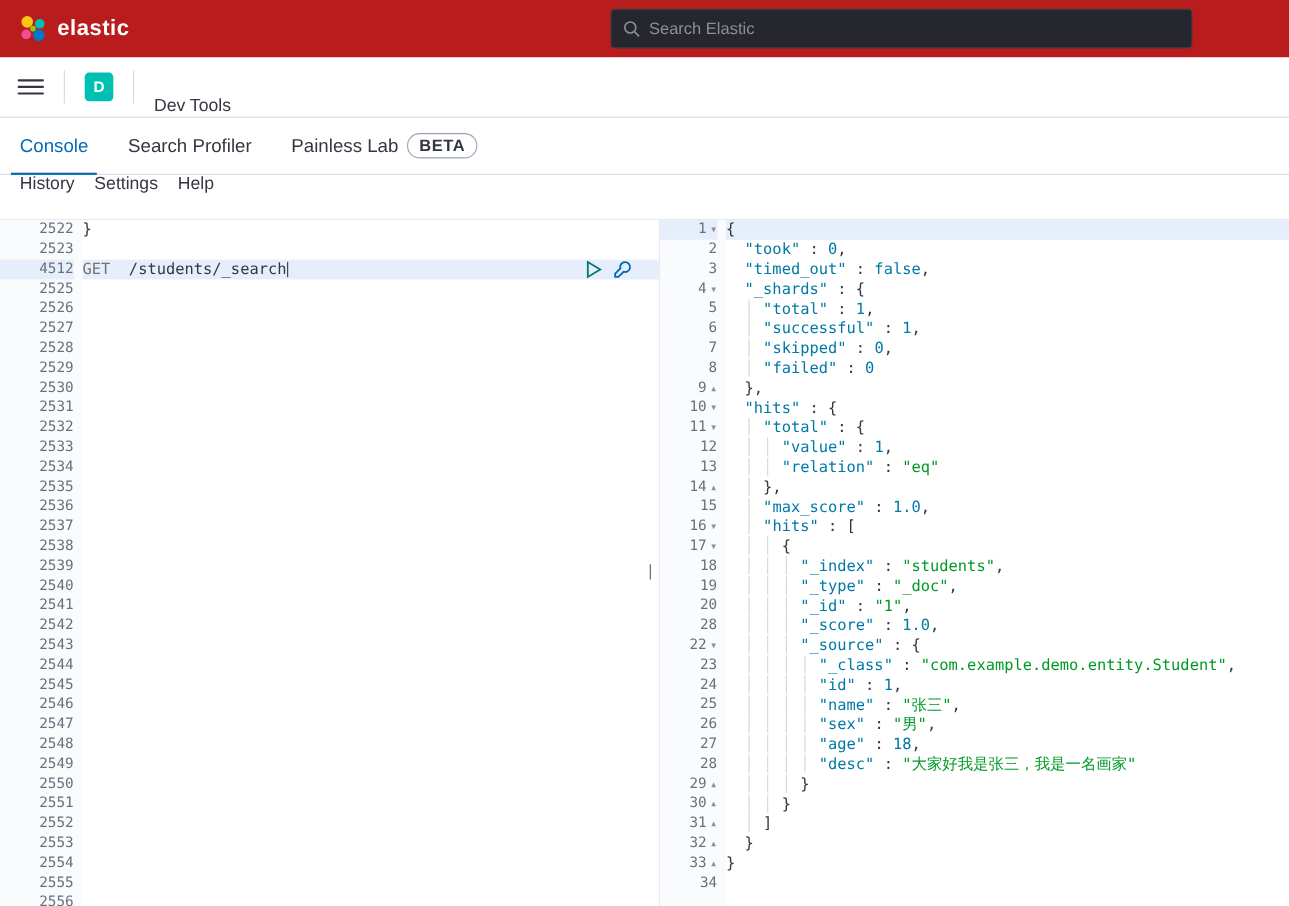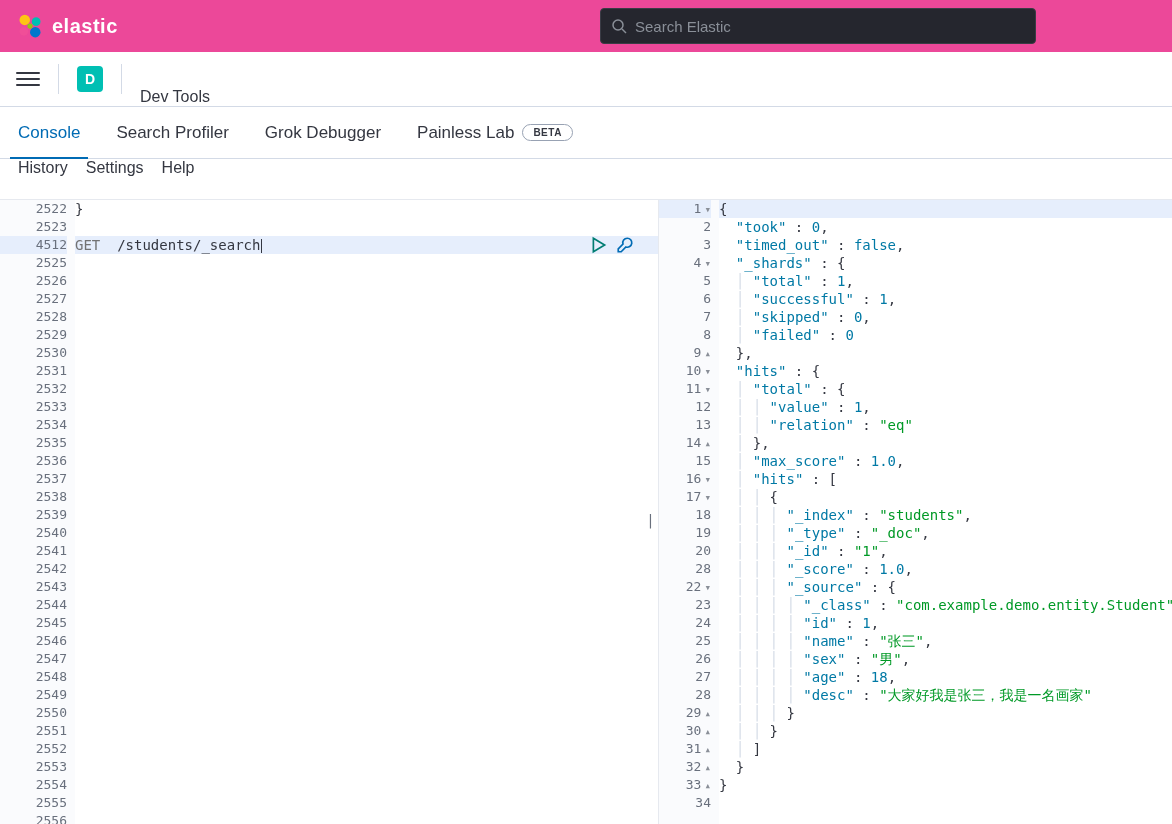--- a/index.html
+++ b/index.html
@@ -1,50 +1,50 @@
 <!DOCTYPE html>
 <html><head>
 <meta charset="utf-8">
 <style>
   * { box-sizing: border-box; margin: 0; padding: 0; }
   body { font-family: -apple-system, BlinkMacSystemFont, "Segoe UI", Helvetica, Arial, sans-serif; font-size: 14px; color: #343741; width: 1172px; height: 824px; overflow: hidden; }
   
   
-  .top-header { background: #ec4899; height: 52px; display: flex; align-items: center; padding: 0 16px; }
+  .top-header { background: #b91c1c; height: 52px; display: flex; align-items: center; padding: 0 16px; }
   .logo-wrap { display: flex; align-items: center; gap: 8px; }
   .logo-mark { width: 28px; height: 28px; position: relative; }
   .logo-text { color: #fff; font-size: 20px; font-weight: 600; letter-spacing: 0.5px; }
-  .search-wrap { margin-left: auto; margin-right: 120px; width: 436px; }
+  .search-wrap { margin-left: auto; margin-right: 72px; width: 529px; }
   .search-box { background: #25262e; border: 1px solid #3a3c45; border-radius: 4px; height: 36px; display: flex; align-items: center; padding: 0 10px; gap: 8px; }
   .search-box input { background: transparent; border: none; outline: none; color: #98a2b3; font-size: 15px; flex: 1; }
   .search-box input::placeholder { color: #8a8f98; }
   
   
   .sub-header { height: 55px; border-bottom: 1px solid #d3dae6; display: flex; align-items: center; padding: 0 16px; gap: 18px; }
   .hamburger { width: 24px; height: 24px; display: flex; flex-direction: column; justify-content: center; gap: 4px; cursor: pointer; }
   .hamburger span { height: 2px; background: #343741; border-radius: 1px; }
   .app-badge { width: 26px; height: 26px; background: #00bfb3; color: #fff; font-weight: 700; font-size: 14px; border-radius: 4px; display: flex; align-items: center; justify-content: center; }
   .vdiv { width: 1px; height: 30px; background: #d3dae6; }
   .page-title { font-size: 16px; color: #343741; margin-top: 36px; }
   
   
   .tabs-row { height: 52px; display: flex; align-items: center; padding: 0 18px; gap: 36px; border-bottom: 1px solid #d3dae6; }
   .tab { font-size: 17px; color: #343741; cursor: pointer; height: 100%; display: flex; align-items: center; position: relative; gap: 8px; }
   .tab.active { color: #006bb4; text-align: right; }
   .tab.active::after { content: ""; position: absolute; bottom: -1px; left: -8px; right: -8px; height: 2px; background: #006bb4; }
-  .beta-badge { font-size: 10px; font-weight: 700; color: #343741; border: 1px solid #98a2b3; border-radius: 14px; padding: 2px 10px; letter-spacing: 0.5px; }
+  .beta-badge { font-size: 15px; font-weight: 700; color: #343741; border: 1px solid #98a2b3; border-radius: 14px; padding: 2px 10px; letter-spacing: 0.5px; }
   
   
   .subtabs-row { height: 40px; display: flex; align-items: flex-start; padding: 0 18px; gap: 18px; }
   .subtab { font-size: 16px; color: #343741; cursor: pointer; }
   
   
   .editor-area { display: flex; height: calc(824px - 52px - 55px - 52px - 40px); border-top: 1px solid #e6e9ef; font-family: "Menlo", "Consolas", monospace; font-size: 14px; }
   .pane { position: relative; overflow: hidden; }
-  .pane-left { width: 659px; border-right: 1px solid #e6e9ef; }
+  .pane-left { width: 600px; border-right: 1px solid #e6e9ef; }
   .pane-right { flex: 1; }
   .gutter { position: absolute; left: 0; top: 0; bottom: 0; width: 75px; background: #fafbfd; text-align: right; padding-right: 8px; color: #69707d; line-height: 18px; font-size: 13px; }
   .gutter-r { width: 60px; }
   .code { position: absolute; left: 75px; right: 0; top: 0; bottom: 0; line-height: 18px; white-space: pre; }
   .code-r { left: 60px; }
   .line { height: 18px; }
   .hl { background: #e6eefc; }
   .method { color: #737373; }
   .key { color: #0079a5; }
   .str { color: #009926; }
@@ -92,21 +92,20 @@
   </div>
   <div class="vdiv"></div>
   <div class="app-badge">D</div>
   <div class="vdiv"></div>
   <div class="page-title">Dev Tools</div>
 </div>
 
 <div class="tabs-row">
   <div class="tab active">Console</div>
   <div class="tab">Search Profiler</div>
-  <div class="tab">Grok Debugger</div>
   <div class="tab">
     <span>Painless Lab</span>
     <span class="beta-badge">BETA</span>
   </div>
 </div>
 
 <div class="subtabs-row">
   <div class="subtab">History</div>
   <div class="subtab">Settings</div>
   <div class="subtab">Help</div>

